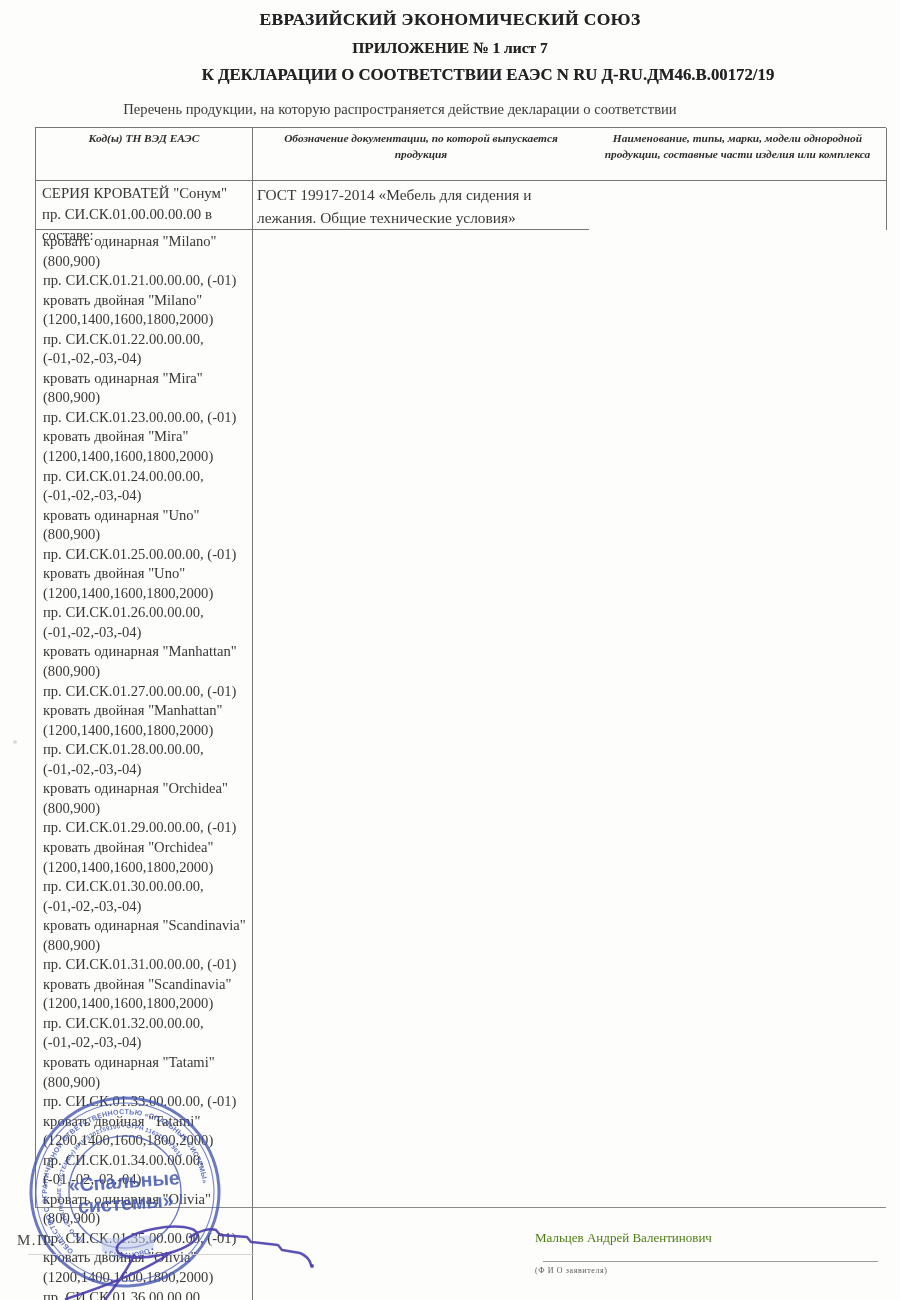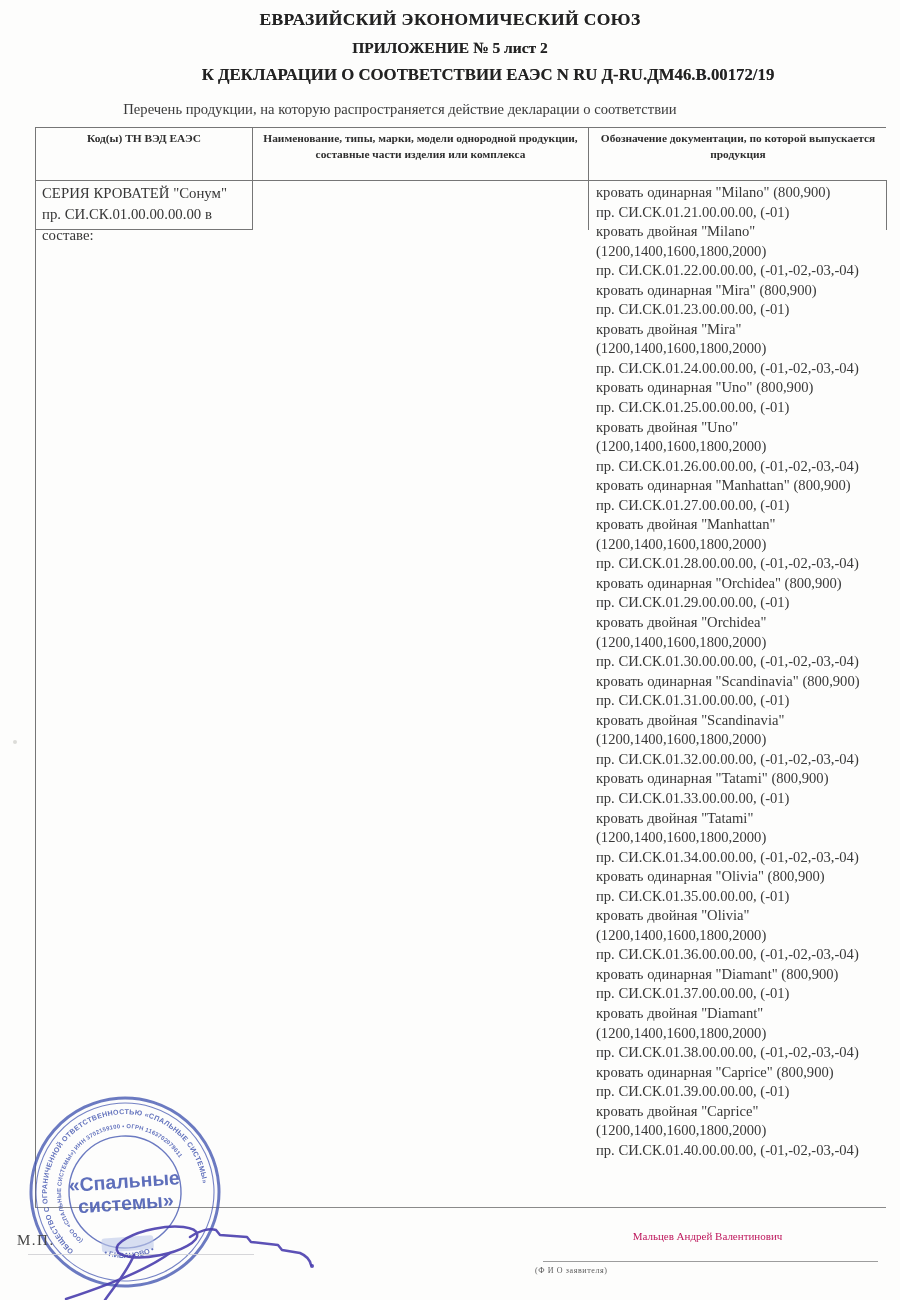--- a/index.html
+++ b/index.html
@@ -22,55 +22,58 @@
     border-top:1px solid #767676;border-left:1px solid #767676;border-bottom:1px solid #8a8a8a;
     display:grid;
     grid-template-columns:217px 336px 298px;
     grid-template-rows:53px 49px 1fr;
     box-sizing:border-box;
   }
   .cell{box-sizing:border-box;overflow:visible;}
   .cb{border-right:1px solid #767676;}
   .rb{border-bottom:1px solid #767676;}
   .th{font-weight:bold;font-size:11.4px;line-height:15.5px;text-align:center;
-      padding:3px 8px 0 8px;color:#2e2e2e;}
+      padding:3px 8px 0 8px;color:#2e2e2e;font-style:italic;}
   .code-cell{font-size:14.6px;padding:4px 6px;color:#363636;}
   .name-cell{font-size:14.8px;line-height:21px;padding:2px 4px 0 6px;color:#363636;}
   .doc-cell{font-size:15.4px;line-height:22.5px;padding:3px 2px 0 4px;color:#3a3a3a;width:310px;}
   .models-cell{font-size:14.6px;line-height:19.55px;padding:2px 2px 0 7px;color:#383838;}
   .pre{white-space:pre-line;}
 
   .mp-label{left:17px;top:1232px;font-size:15px;color:#474747;letter-spacing:1.5px;}
-  .applicant-name{left:535px;top:1230px;width:345px;text-align:center;font-size:11px;color:#be185d;}
+  .applicant-name{left:535px;top:1230px;width:345px;font-size:13px;color:#4d7c0f;}
   .applicant-line{left:543px;top:1261px;width:335px;height:0;border-top:1px solid #9d9d9d;}
   .applicant-caption{left:535px;top:1266px;width:345px;text-align:left;font-size:8px;
     color:#5a5a5a;letter-spacing:.6px;}
 
   .stamp-svg{left:26px;top:1093px;transform:rotate(-4deg);opacity:.92;}
   .sig-svg{left:0;top:1195px;}
   .scanline{left:28px;top:1254px;width:226px;height:1px;background:#cfcfd2;opacity:.85;}
   .speck{left:13px;top:740px;width:4px;height:4px;border-radius:50%;background:#dcdcd8;}
 </style>
 </head>
 <body>
 
 <div>
 
   <div class="abs hdr hdr1">ЕВРАЗИЙСКИЙ ЭКОНОМИЧЕСКИЙ СОЮЗ</div>
-  <div class="abs hdr hdr2">ПРИЛОЖЕНИЕ № 5 лист 2</div>
+  <div class="abs hdr hdr2">ПРИЛОЖЕНИЕ № 1 лист 7</div>
   <div class="abs hdr hdr3">К ДЕКЛАРАЦИИ О СООТВЕТСТВИИ ЕАЭС N RU Д-RU.ДМ46.В.00172/19</div>
   <div class="abs subtitle">Перечень продукции, на которую распространяется действие декларации о соответствии</div>
 
   <div class="abs tbl">
     <div class="cell cb rb th">Код(ы) ТН ВЭД ЕАЭС</div>
+    <div class="cell rb th">Обозначение документации, по которой выпускается продукция</div>
     <div class="cell cb rb th">Наименование, типы, марки, модели однородной продукции, составные части изделия или комплекса</div>
-    <div class="cell rb th">Обозначение документации, по которой выпускается продукция</div>
 
     <div class="cell cb rb name-cell pre">СЕРИЯ КРОВАТЕЙ "Сонум"
 пр. СИ.СК.01.00.00.00.00 в составе:</div>
+    <div class="cell rb">
+        <div class="doc-cell">ГОСТ 19917-2014 «Мебель для сидения и лежания. Общие технические условия»</div>
+      </div>
 
     <div class="cell cb"></div>
     <div class="cell cb models-cell pre">кровать одинарная "Milano" (800,900)
 пр. СИ.СК.01.21.00.00.00, (-01)
 кровать двойная "Milano"
 (1200,1400,1600,1800,2000)
 пр. СИ.СК.01.22.00.00.00, (-01,-02,-03,-04)
 кровать одинарная "Mira" (800,900)
 пр. СИ.СК.01.23.00.00.00, (-01)
 кровать двойная "Mira"

